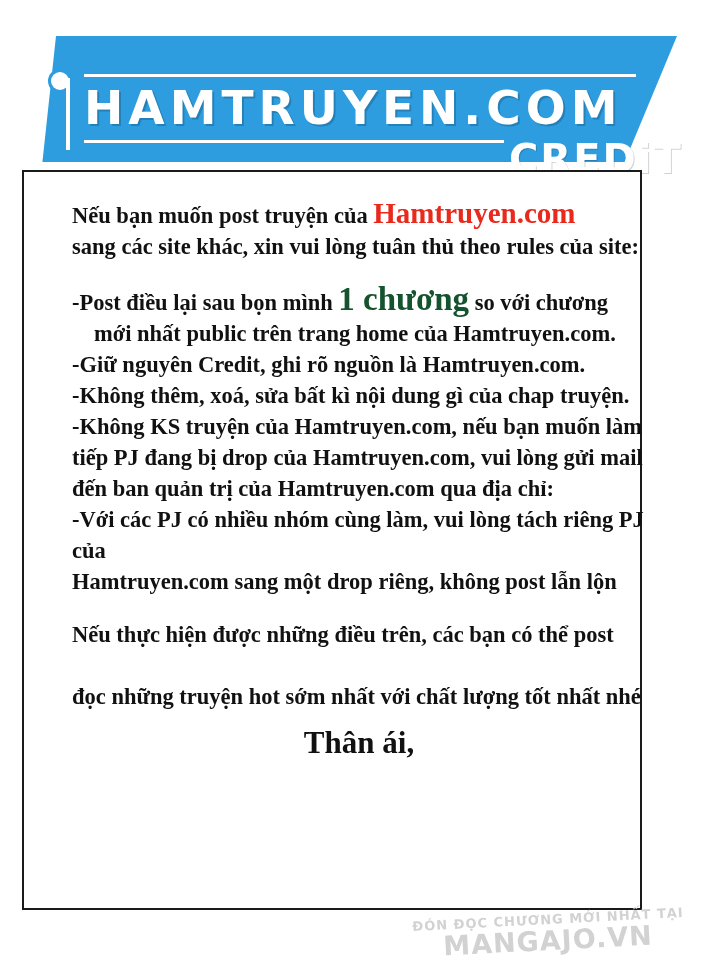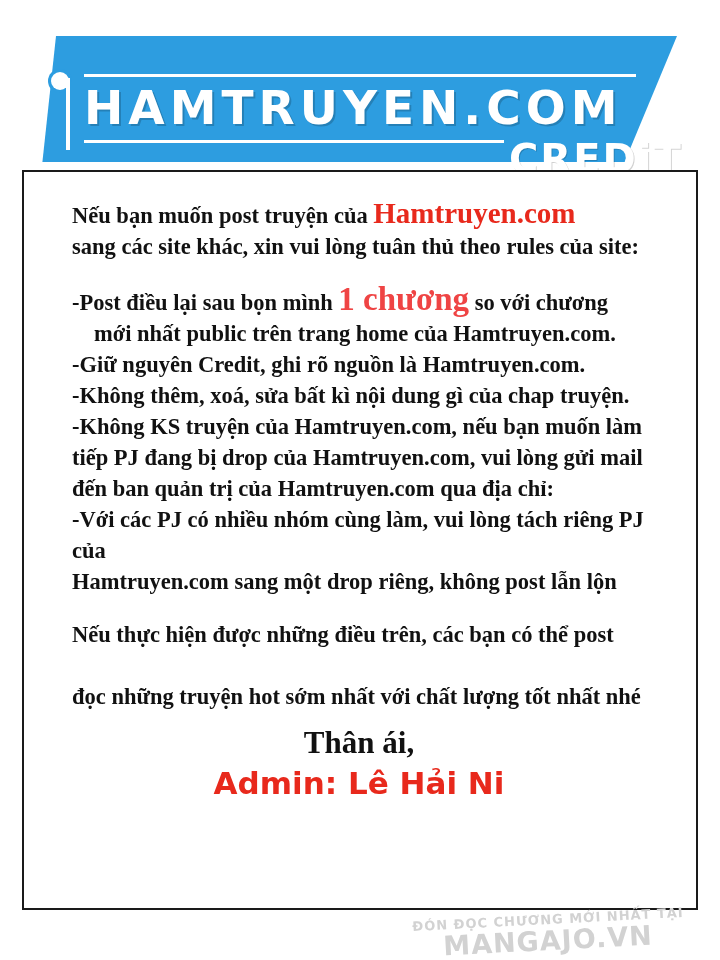--- a/index.html
+++ b/index.html
@@ -104,21 +104,21 @@
     color: #ffffff;
     text-shadow: 1px 1px 0 rgba(0,0,0,0.18);
     white-space: nowrap;
   }
 
   
   .card {
     position: absolute;
     left: 22px;
     top: 170px;
-    width: 676px;
+    width: 620px;
     height: 740px;
     border: 2px solid #1a1a1a;
     box-sizing: border-box;
     background: #ffffff;
   }
 
   .content {
     position: absolute;
     left: 48px;
     top: 26px;
@@ -130,21 +130,21 @@
     font-weight: bold;
   }
 
   .red { color: #e8291c; }
   .big-brand {
     color: #e8291c;
     font-size: 29px;
     letter-spacing: 0px;
   }
   .big-chuong {
-    color: #ef4444;
+    color: #14532d;
     font-size: 33px;
   }
   .para { margin: 0 0 0 0; }
   .gap { height: 22px; }
   .indent { padding-left: 22px; }
 
   .signoff {
     margin-top: 15px;
     text-align: center;
     padding-right: 16px;
@@ -236,21 +236,20 @@
       <div class="gap"></div>
 
       <div class="para">
         <span>Nếu thực hiện được những điều trên, các bạn có thể post</span><br>
         <br>
         <span>đọc những truyện hot sớm nhất với chất lượng tốt nhất nhé</span>
       </div>
 
       <div class="signoff">
         <div class="line1">Thân ái,</div>
-        <div class="line2">Admin: Lê  Hải Ni</div>
       </div>
 
     </div>
   </div>
 
   <div class="watermark">
     <div class="wm-top">ĐÓN ĐỌC CHƯƠNG MỚI NHẤT TẠI</div>
     <div class="wm-main">MANGAJO.VN</div>
   </div>
 

